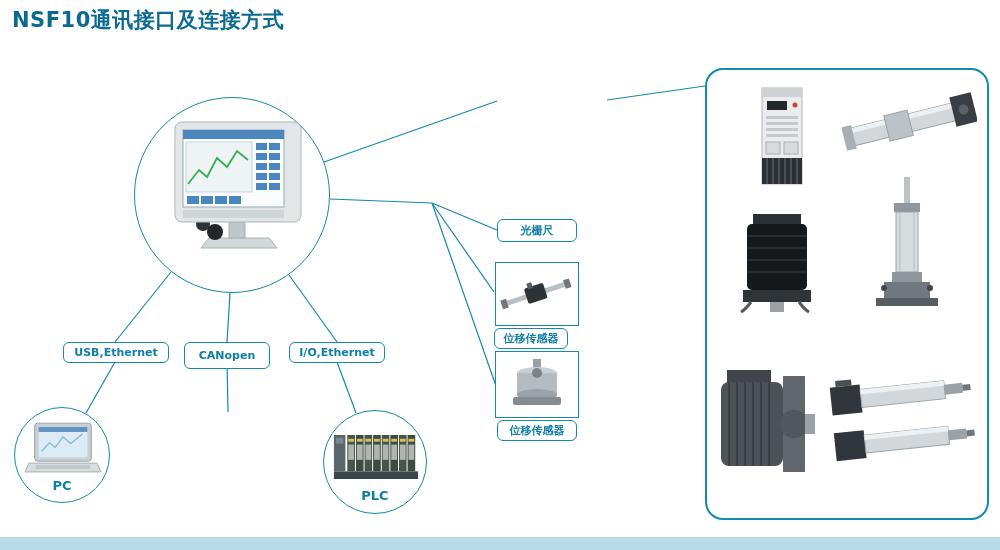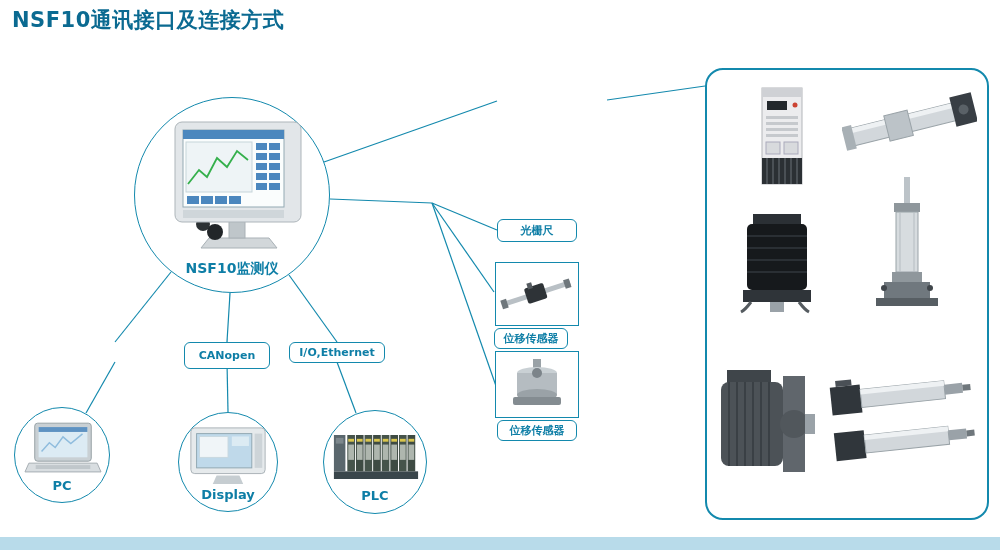--- a/index.html
+++ b/index.html
@@ -65,53 +65,40 @@
           <rect x="103" y="63" width="11" height="7"></rect>
             <rect x="116" y="63" width="11" height="7"></rect>
           <rect x="34" y="76" width="12" height="8"></rect>
             <rect x="48" y="76" width="12" height="8"></rect>
           <rect x="62" y="76" width="12" height="8"></rect>
             <rect x="76" y="76" width="12" height="8"></rect>
         </g>
         <rect x="30" y="90" width="101" height="8" fill="#cfd6da"></rect>
       </svg>
     </div>
-    <div class="node-label" style="bottom:14px; font-size:14px;">NSF10监测仪</div>
-  </div>
-
+  </div>
+
+  <div class="pill" style="left:63px; top:342px; width:106px; height:21px;">USB,Ethernet</div>
   <div class="pill" style="left:184px; top:342px; width:86px; height:27px;">CANopen</div>
   <div class="pill" style="left:289px; top:342px; width:96px; height:21px;">I/O,Ethernet</div>
 
   <div class="node-circle" style="left:14px; top:407px; width:96px; height:96px;">
     <div class="abs" style="left:9px; top:14px;">
       <svg viewBox="0 0 80 56" width="78" height="55">
         <rect x="11" y="1" width="58" height="39" rx="3" fill="#c9d0d4" stroke="#97a1a6"></rect>
         <rect x="15" y="5" width="50" height="31" fill="#dcebf4"></rect>
         <rect x="15" y="5" width="50" height="5" fill="#5e92c2"></rect>
         <polyline points="18,30 26,21 32,26 40,15 48,22 60,12" fill="none" stroke="#8fbcdd" stroke-width="1.5"></polyline>
         <polygon points="5,42 75,42 79,51 1,51" fill="#d9dee1" stroke="#a5adb2"></polygon>
         <rect x="12" y="44" width="56" height="4" fill="#c0c7cb"></rect>
       </svg>
     </div>
     <div class="node-label" style="bottom:9px; font-size:13px;">PC</div>
   </div>
 
-  <div class="node-circle" style="left:178px; top:412px; width:100px; height:100px;">
-    <div class="abs" style="left:9px; top:13px;">
-      <svg viewBox="0 0 84 62" width="80" height="59">
-        <rect x="3" y="2" width="78" height="48" rx="4" fill="#e6eaec" stroke="#a8b0b5"></rect>
-        <rect x="9" y="8" width="58" height="36" fill="#bfd9ea" stroke="#8fa6b0"></rect>
-        <rect x="12" y="11" width="30" height="22" fill="#f0f5f8" stroke="#c8d8e0"></rect>
-        <rect x="46" y="11" width="18" height="10" fill="#dcebf3"></rect>
-        <rect x="70" y="8" width="8" height="36" fill="#cdd4d8"></rect>
-        <polygon points="30,52 54,52 58,61 26,61" fill="#c6cdd1"></polygon>
-      </svg>
-    </div>
-    <div class="node-label" style="bottom:9px; font-size:13px;">Display</div>
-  </div>
 
   <div class="node-circle" style="left:323px; top:410px; width:104px; height:104px;">
     <div class="abs" style="left:8px; top:20px;">
       <svg viewBox="0 0 92 54" width="88" height="52">
         <rect x="2" y="42" width="88" height="8" fill="#3a464b"></rect>
         <rect x="2" y="4" width="12" height="38" fill="#5a676d"></rect>
         <rect x="4" y="7" width="8" height="6" fill="#7c878c"></rect>
         <rect x="16" y="4" width="8" height="38" fill="#46544b"></rect>
         <rect x="25" y="4" width="8" height="38" fill="#3e4b43"></rect>
         <rect x="34" y="4" width="8" height="38" fill="#46544b"></rect>

